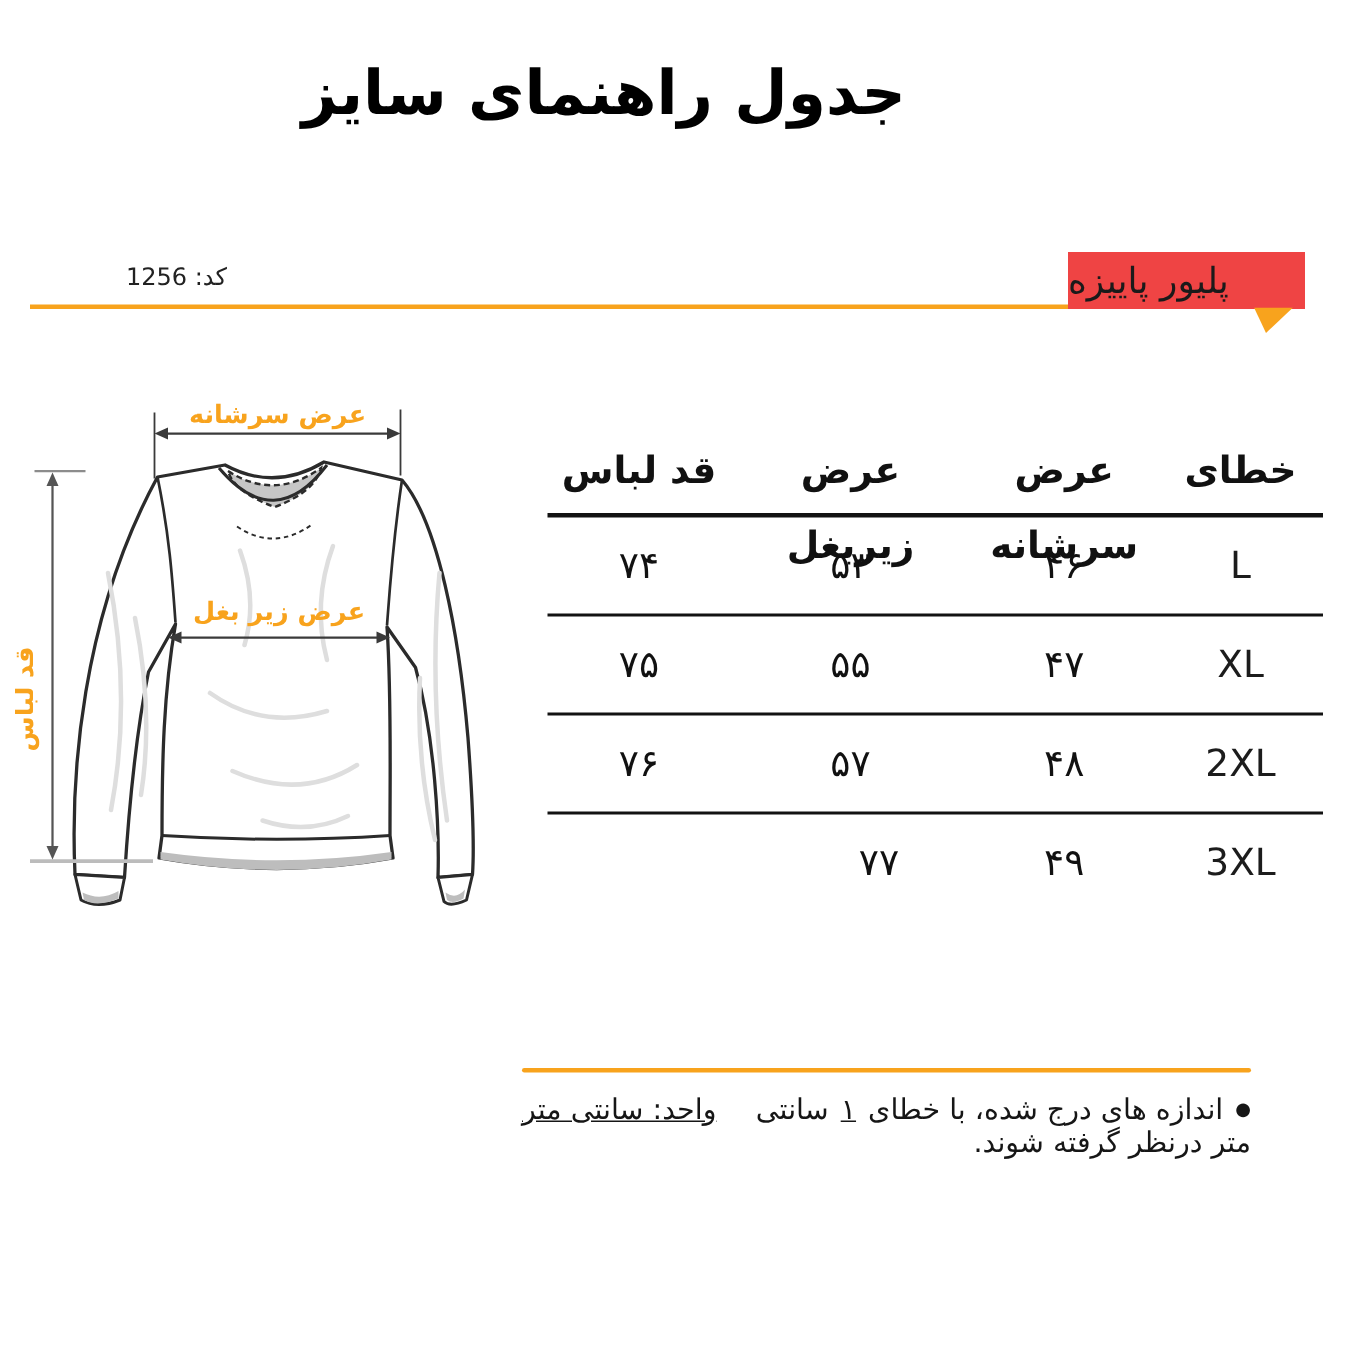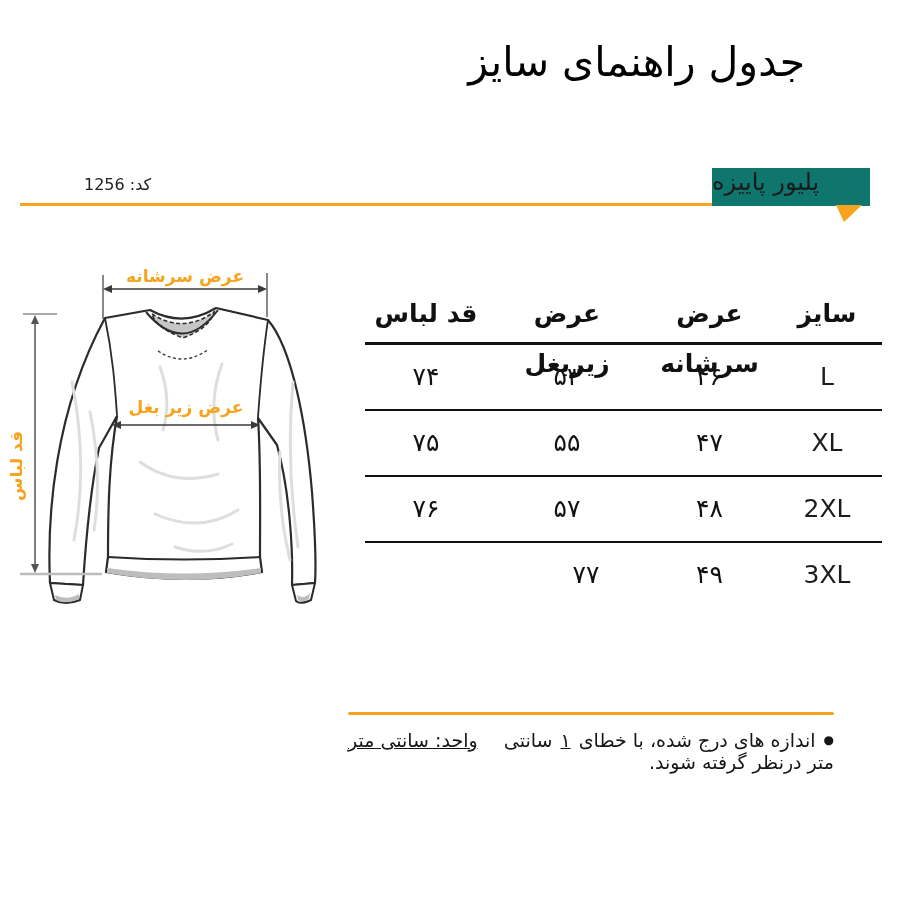--- a/index.html
+++ b/index.html
@@ -5,32 +5,32 @@
   html,body{margin:0;padding:0;}
   body{
     width:900px;height:900px;position:relative;overflow:hidden;
     background:#ffffff;
     font-family:"DejaVu Sans","Liberation Sans",sans-serif;
     color:#111;
   }
   
   .page-title{
     position:absolute;top:38px;left:0;width:805px;
-    font-size:41px;font-weight:normal;color:#000;
+    text-align:center;font-size:41px;font-weight:bold;color:#000;
     direction:rtl;
   }
   
   .banner-line{
     position:absolute;left:20px;top:203px;width:850px;height:3px;
     background:#F8A31D;
   }
   .banner-box{
     position:absolute;left:712px;top:168px;width:158px;height:38px;
-    background:#0f766e;
-    display:flex;justify-content:flex-end;
+    background:#ef4444;
+    display:flex;align-items:center;justify-content:flex-end;
     direction:rtl;
     font-size:24px;color:#1a1a1a;
     padding-right:12px;box-sizing:border-box;
   }
   .banner-tail{position:absolute;left:832px;top:205px;width:34px;height:20px;}
   .product-code{
     position:absolute;left:84px;top:175px;
     font-size:16px;color:#222;direction:rtl;
   }
   
@@ -142,21 +142,21 @@
     <line x1="10" y1="322" x2="92" y2="322" stroke="#bcbcbc" stroke-width="2.5"></line>
     <line x1="25" y1="71" x2="25" y2="314" stroke="#555" stroke-width="1.5"></line>
     <polygon points="25,63 21,72 29,72" fill="#555"></polygon>
     <polygon points="25,321 21,312 29,312" fill="#555"></polygon>
   </g>
   <text class="measure-label" x="12" y="214" text-anchor="middle" direction="rtl" font-size="16" transform="rotate(-90 12 214)">قد لباس</text>
 </svg>
 
 <div class="size-table">
   <div class="t-header">
-    <div class="cell col-size">سایز</div>
+    <div class="cell col-size">خطای</div>
     <div class="cell col-shoulder">عرض سرشانه</div>
     <div class="cell col-underarm">عرض زیربغل</div>
     <div class="cell col-length">قد لباس</div>
   </div>
   <div class="t-body">
     <div class="t-row">
       <div class="cell col-size size-cell">L</div>
       <div class="cell col-shoulder">۴۶</div>
       <div class="cell col-underarm">۵۳</div>
       <div class="cell col-length">۷۴</div>

